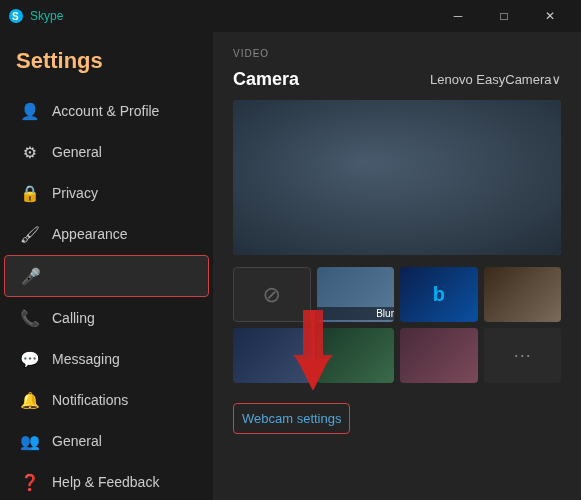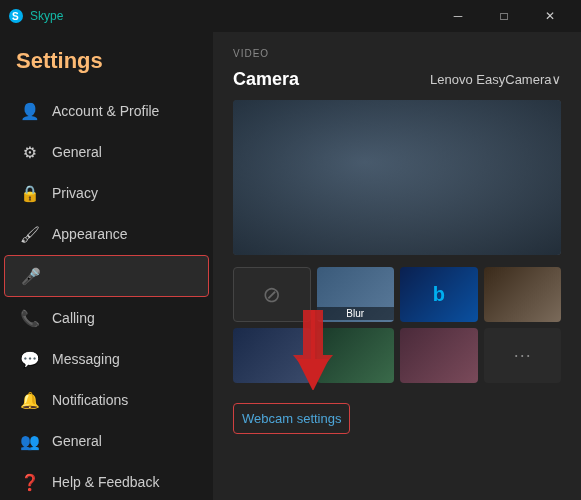--- a/index.html
+++ b/index.html
@@ -294,21 +294,21 @@
     <div class="camera-preview"></div>
 
 
     <div class="bg-grid">
 
       <div class="bg-item no-bg">
         <span style="color:#666;font-size:22px;">⊘</span>
       </div>
 
       <div class="bg-item blur" style="background: linear-gradient(135deg, #3a5a7a, #5a7a9a);">
-        <span class="blur-label" style="position:absolute;bottom:2px;left:0;right:0;text-align:center;font-size:10px;color:#fff;background:rgba(0,0,0,0.5);padding:1px 0;margin-top:31px;">Blur</span>
+        <span class="blur-label" style="position:absolute;bottom:2px;left:0;right:0;text-align:right;font-size:10px;color:#fff;background:rgba(0,0,0,0.5);padding:1px 0;margin-top:31px;">Blur</span>
       </div>
 
       <div class="bg-item bg-item-b" style="background:linear-gradient(135deg,#0a2050,#0a50a0);display:flex;align-items:center;justify-content:center;">
         <span style="color:#00aff0;font-size:20px;font-weight:bold;">b</span>
       </div>
 
       <div class="bg-item bg-item-room1" style="background:linear-gradient(135deg,#3a2a1a,#7a6a5a);"></div>
 
       <div class="bg-item bg-item-dots" style="background:linear-gradient(135deg,#1a2a4a,#3a4a6a);"></div>
 

